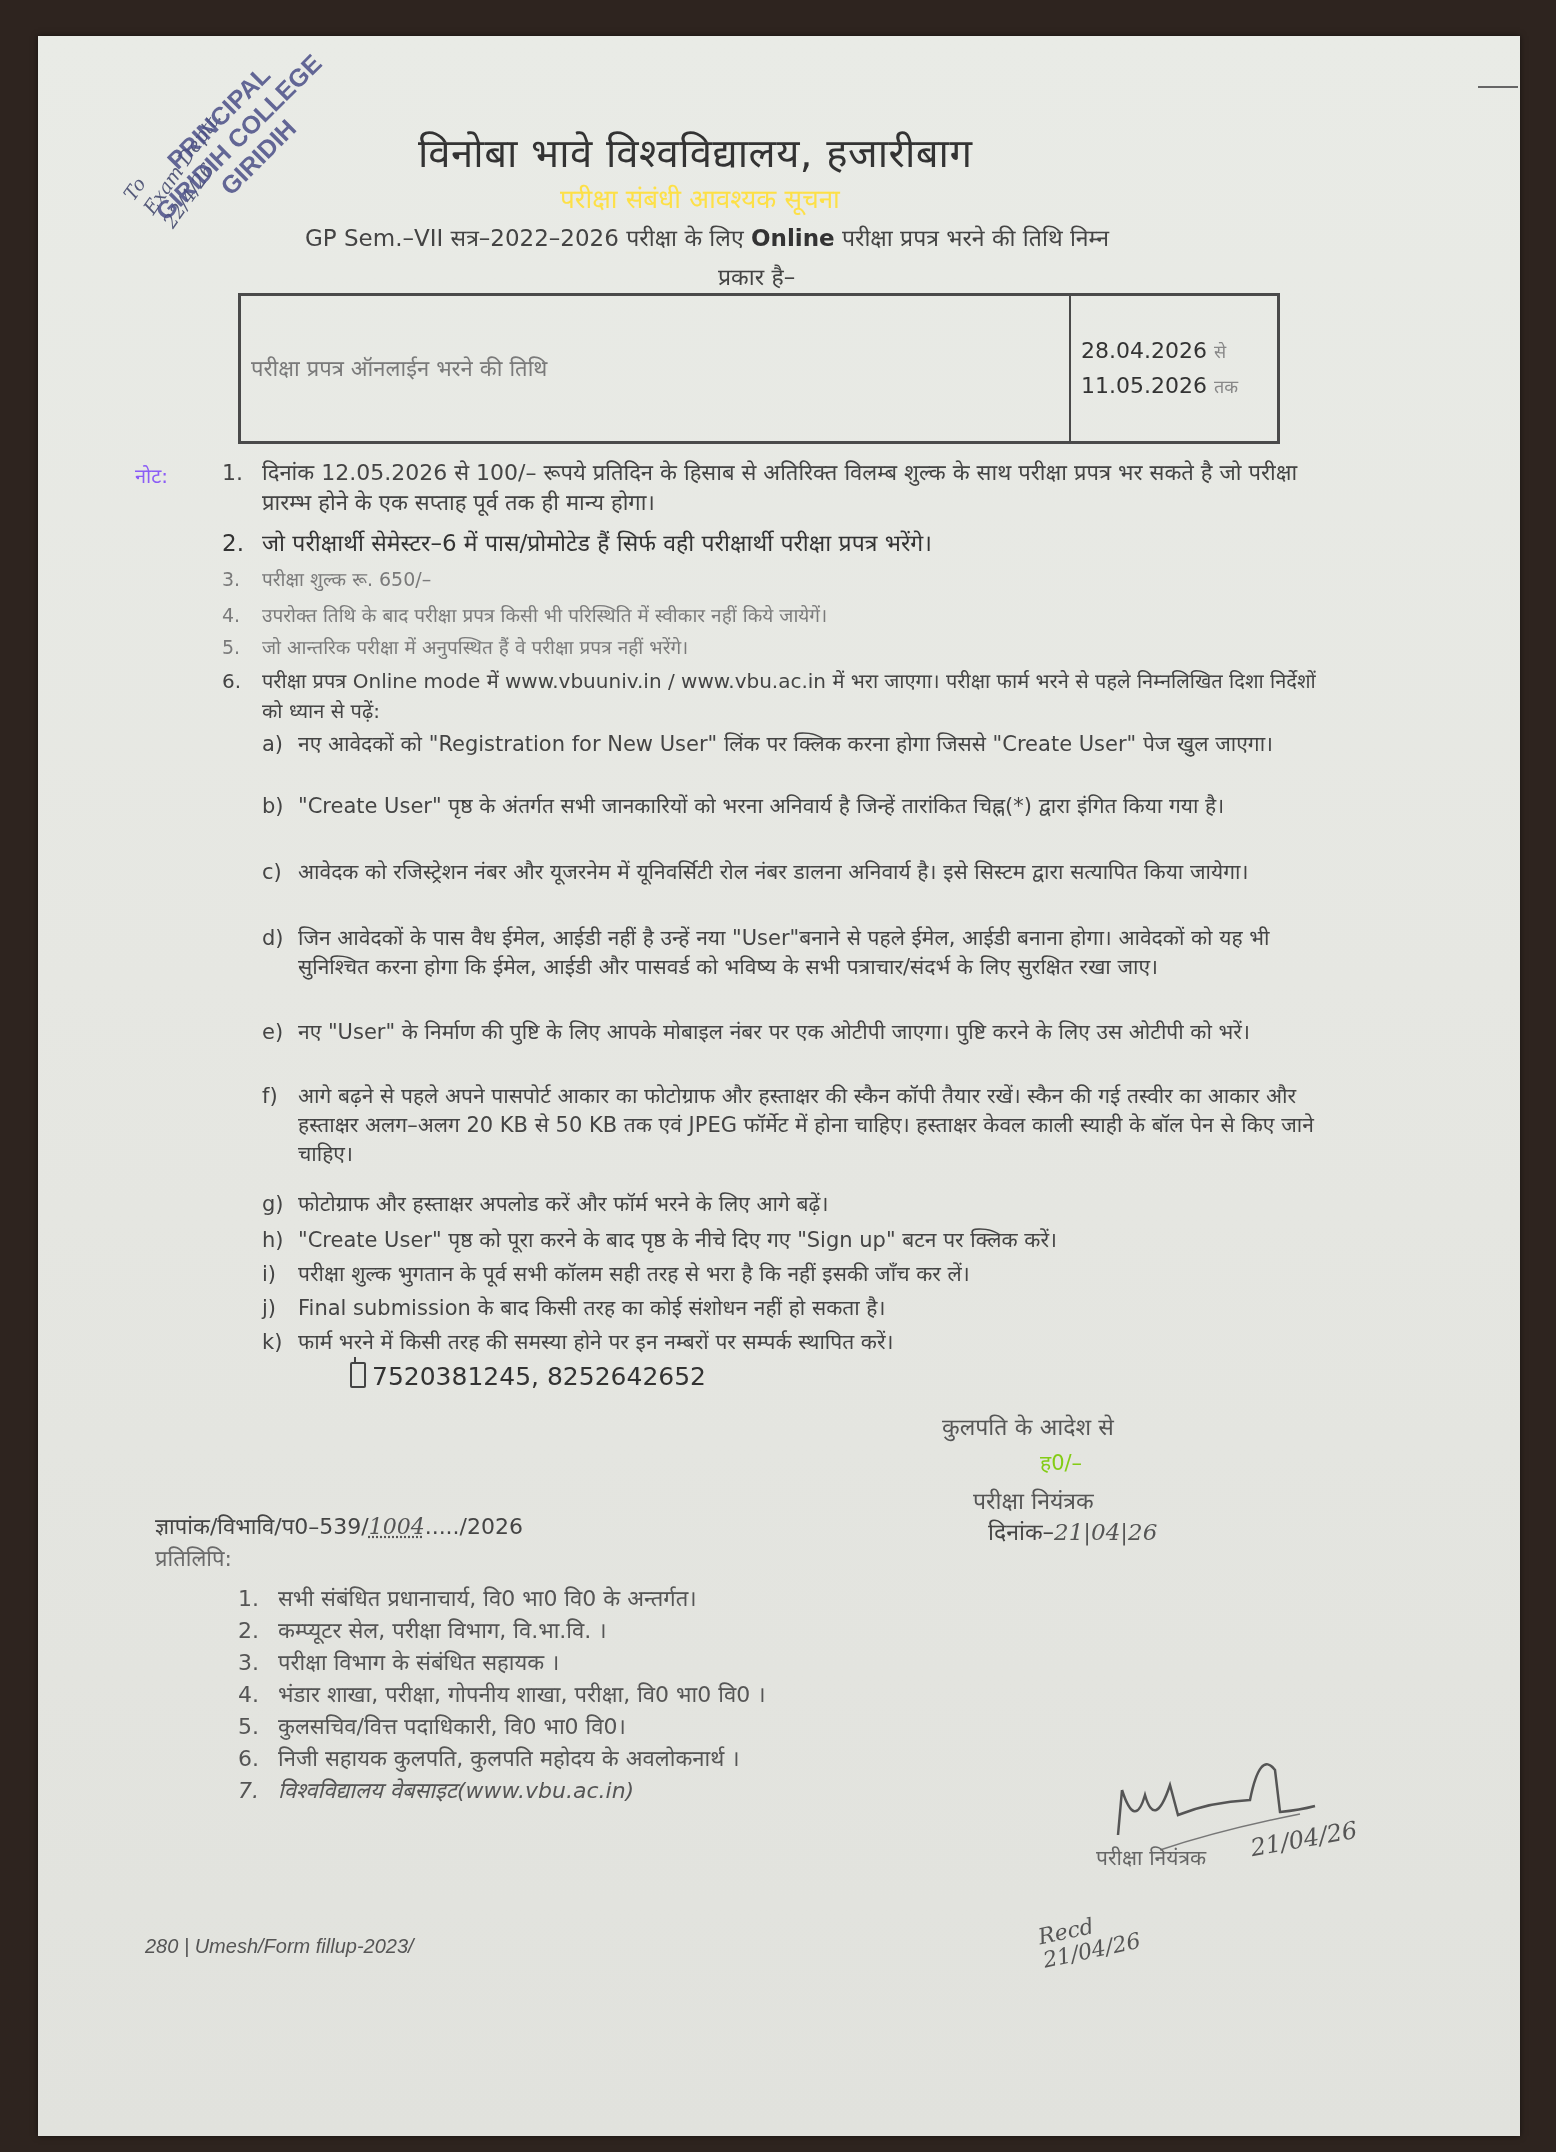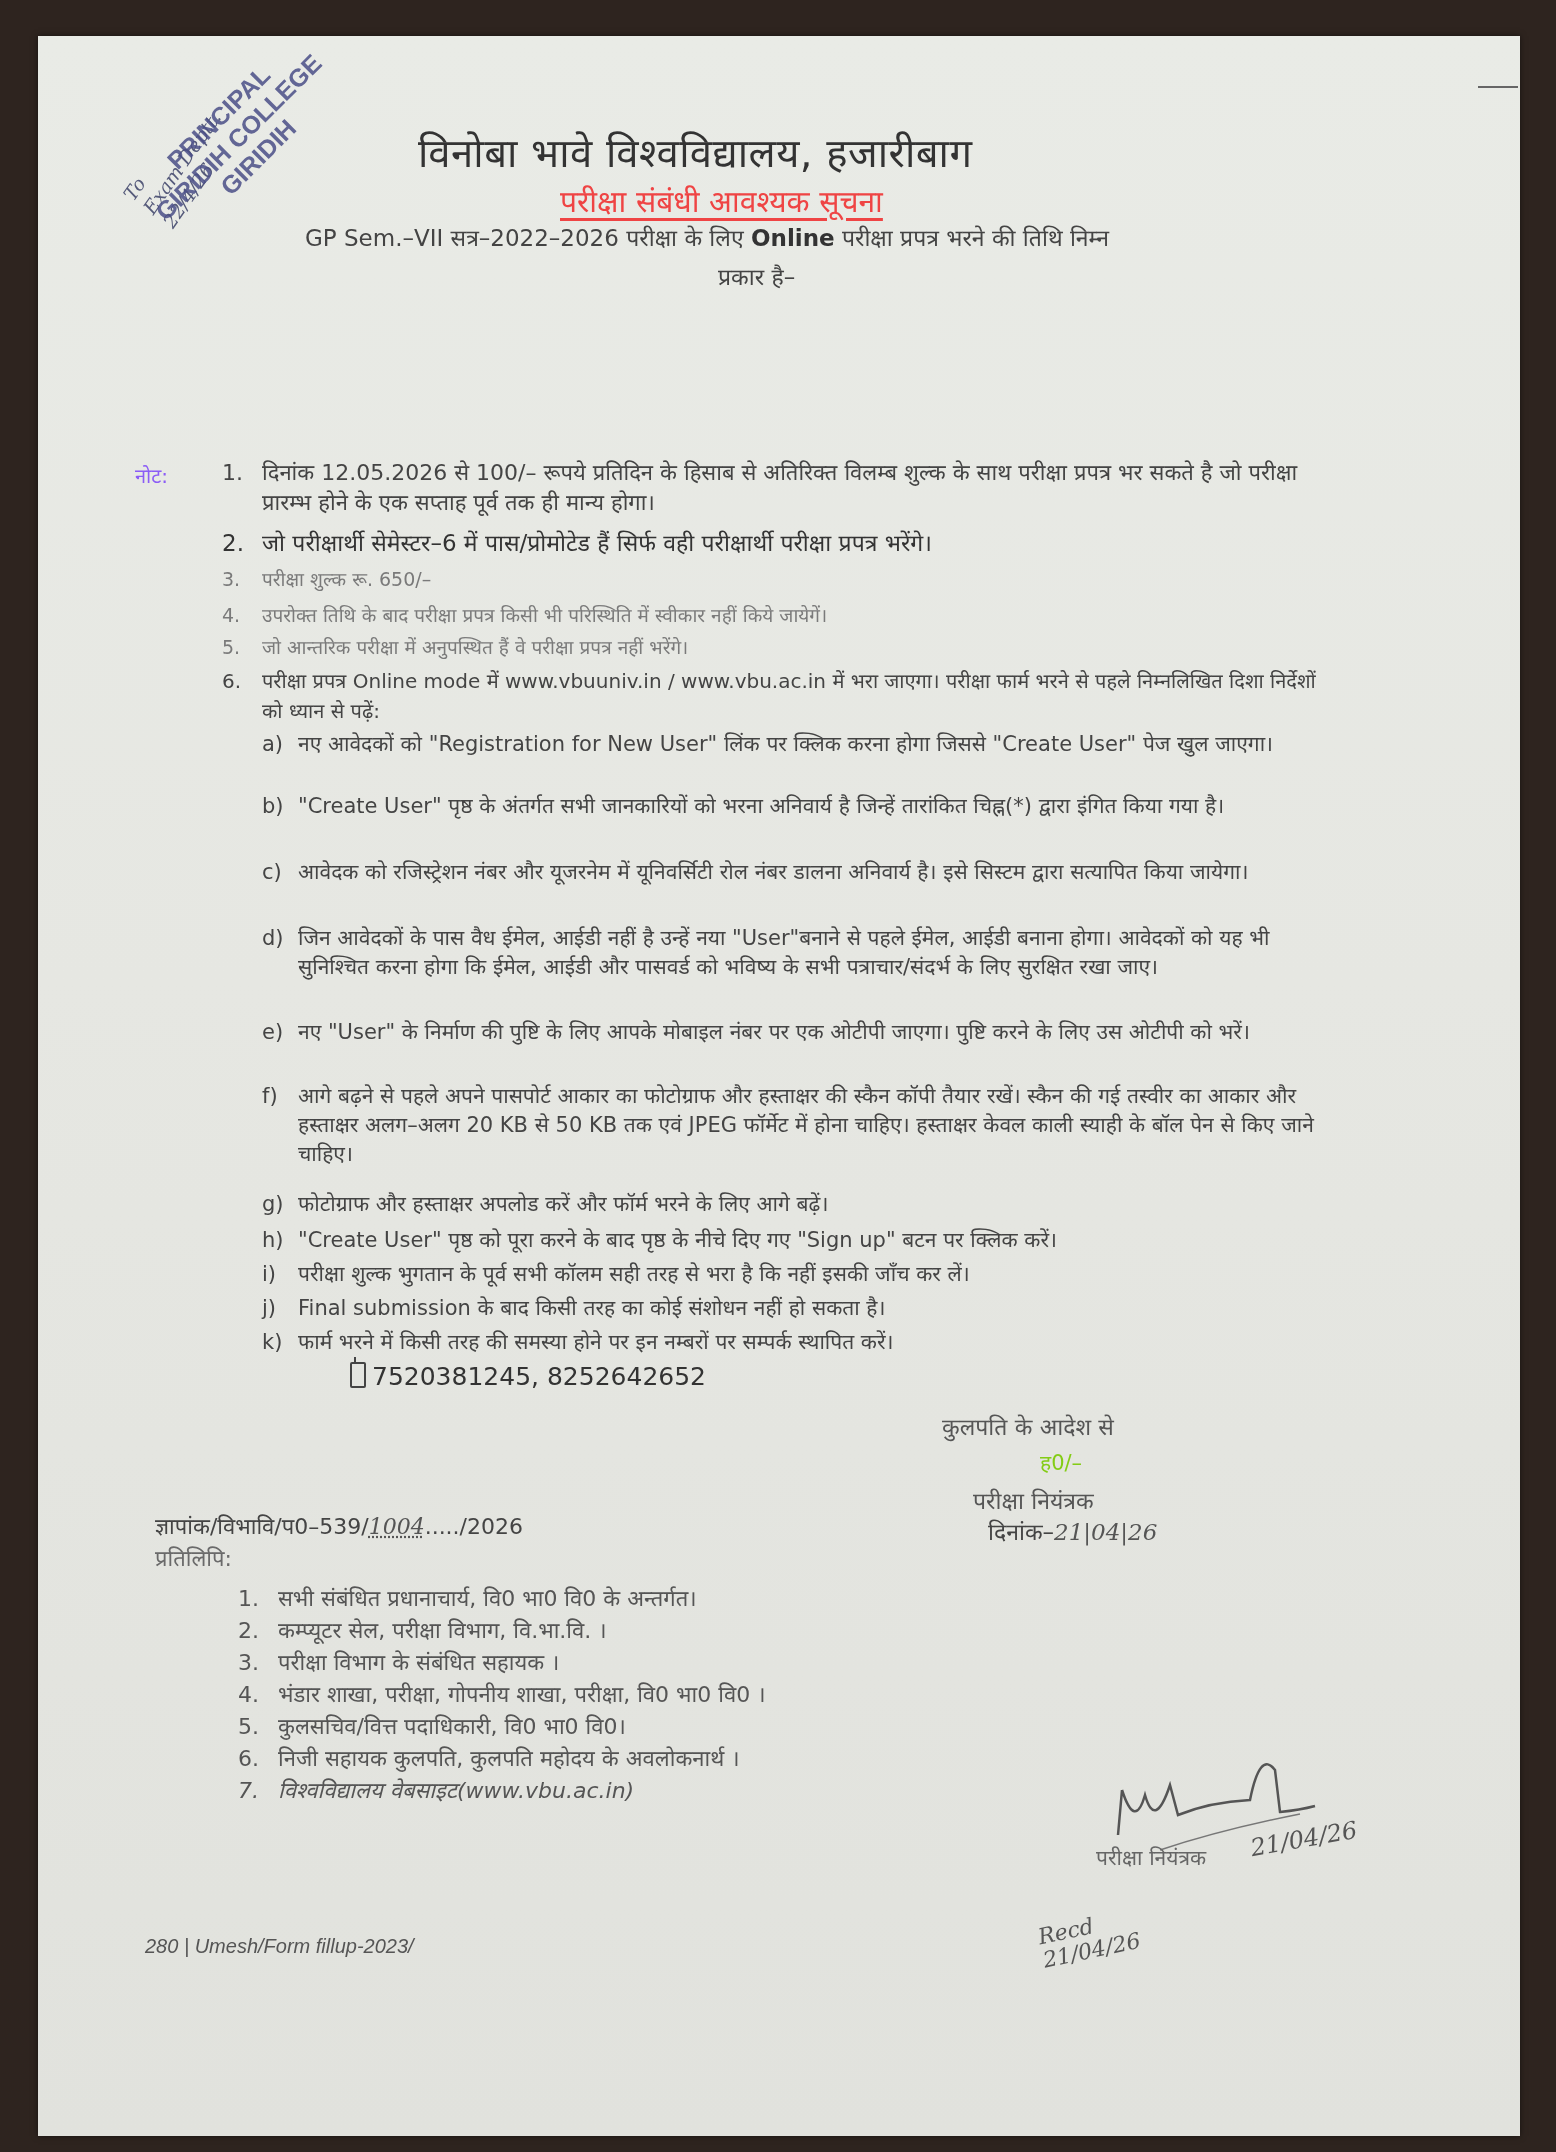--- a/index.html
+++ b/index.html
@@ -10,21 +10,21 @@
   }
   .paper {
     position: absolute; left: 38px; top: 36px; width: 1482px; height: 2100px;
     background: linear-gradient(180deg, #e9ebe6 0%, #e6e7e2 45%, #e1e2dd 100%);
     box-shadow: 0 0 6px rgba(0,0,0,0.5);
   }
   .abs { position: absolute; white-space: nowrap; }
   .corner-dash { position: absolute; left: 1440px; top: 50px; width: 40px; height: 2px; background: #666; }
 
   .uni-title { left: 418px; top: 124px; font-size: 40px; color: #333; letter-spacing: 0.5px; }
-  .subtitle { left: 560px; top: 180px; font-size: 30px; color: #ef4444; text-decoration: underline; text-underline-offset: 6px; }
+  .subtitle { left: 560px; top: 180px; font-size: 26px; color: #fde047; text-underline-offset: 6px; }
   .intro1 { left: 305px; top: 221px; font-size: 23px; color: #444; }
   .intro1 b { color: #333; font-weight: bold; }
   .intro2 { left: 718px; top: 260px; font-size: 23px; color: #444; }
 
   table.dates {
     position: absolute; left: 238px; top: 293px; width: 1042px; height: 151px;
     border-collapse: collapse; border: 3px solid #4a4a4a;
   }
   table.dates td { border: 2px solid #4a4a4a; padding: 4px 10px; vertical-align: middle; }
   table.dates td.lbl { width: 808px; font-size: 22px; color: #7a7a7a; line-height: 30px; }
@@ -90,20 +90,27 @@
   </div>
 </div>
 
 <div class="abs uni-title">विनोबा भावे विश्वविद्यालय, हजारीबाग</div>
 <div class="abs subtitle">परीक्षा संबंधी आवश्यक सूचना</div>
 <div class="abs intro1"><span>GP Sem.–VII सत्र–2022–2026 परीक्षा के लिए </span><b>Online</b><span> परीक्षा प्रपत्र भरने की तिथि निम्न</span></div>
 <div class="abs intro2">प्रकार है–</div>
 
 <table class="dates">
   <tbody>
+      <tr>
+    <td class="lbl">परीक्षा प्रपत्र ऑनलाईन भरने की तिथि</td>
+    <td class="val">
+      <div><span>28.04.2026</span> <span class="suf">से</span></div>
+      <div><span>11.05.2026</span> <span class="suf">तक</span></div>
+    </td>
+  </tr>
 </tbody>
   </table>
 
 <div class="abs note-label">नोट:</div>
 
 <div class="nitem" style="top:458px;">
     <span class="num">1.</span>
     <span class="txt">दिनांक 12.05.2026 से 100/– रूपये प्रतिदिन के हिसाब से अतिरिक्त विलम्ब शुल्क के साथ परीक्षा प्रपत्र भर सकते है जो परीक्षा प्रारम्भ होने के एक सप्ताह पूर्व तक ही मान्य होगा।</span>
   </div>
 <div class="nitem bold" style="top:528px;">

